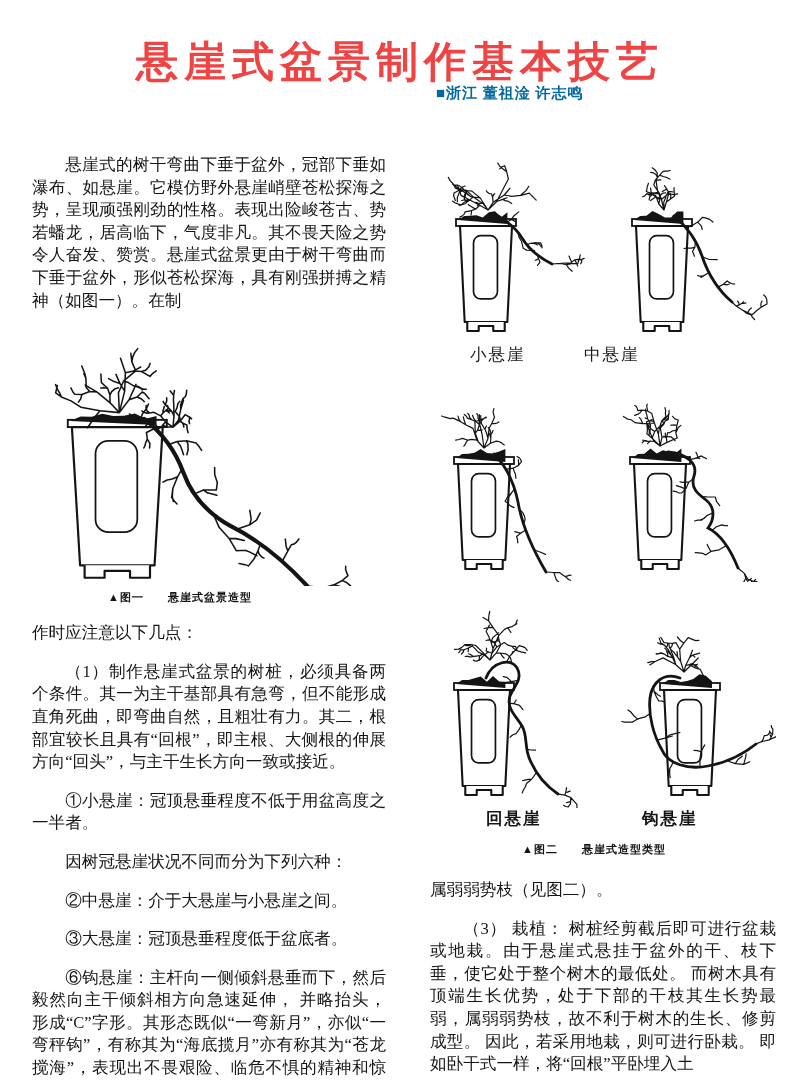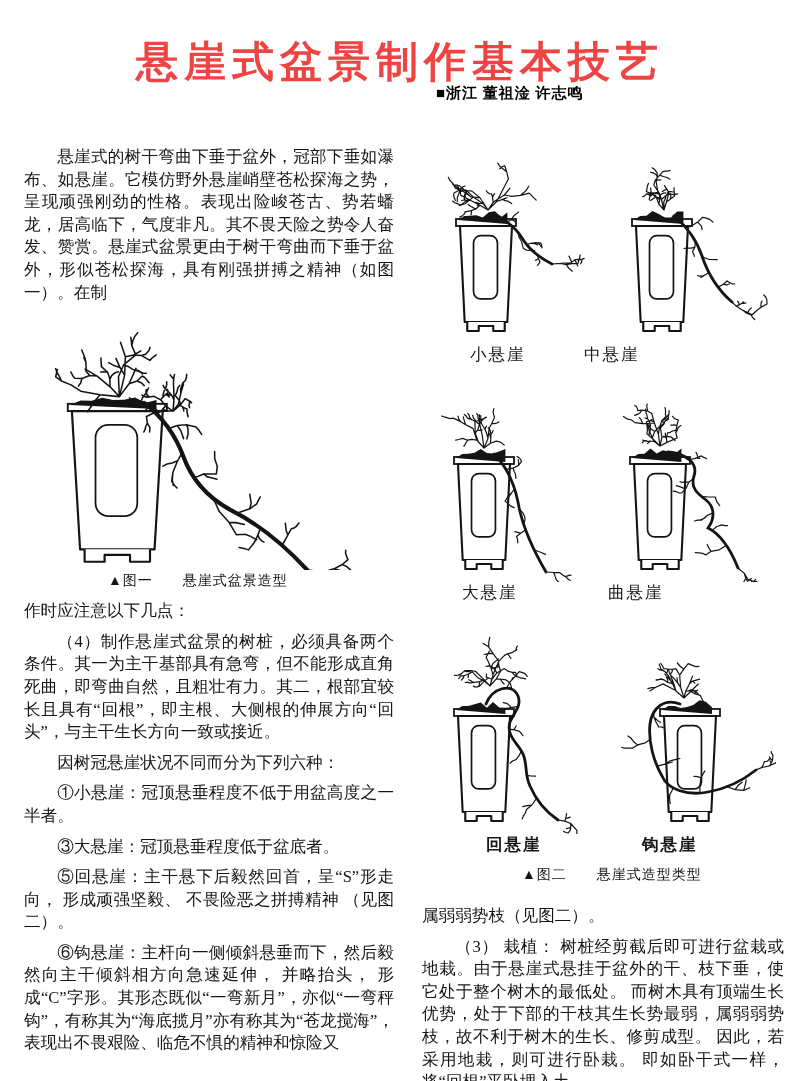--- a/index.html
+++ b/index.html
@@ -7,30 +7,30 @@
     width:800px;height:1081px;position:relative;background:#ffffff;
     font-family:"Liberation Serif","DejaVu Serif",serif;color:#151515;
     overflow:hidden;
   }
   .page-title{
     position:absolute;top:6px;left:0;width:800px;text-align:center;
     font-size:42px;font-weight:900;letter-spacing:6px;color:#ef4444;margin-top:28px;
   }
   .byline{
     position:absolute;top:84px;left:436px;font-size:15px;font-weight:700;
-    letter-spacing:1px;color:#000000;
+    letter-spacing:1px;color:#0369a1;
   }
   .col{position:absolute;top:138px;font-size:16.6px;line-height:22.6px;text-align:justify;}
   .col-left{left:16px;width:386px;}
   .col-right{left:414px;width:378px;}
-  .para{margin:8px;text-indent:2em;}
+  .para{margin:16px;text-indent:2em;}
   .para.noindent{text-indent:0;}
   .figure{margin:4px 0 2px 0;text-align:center;}
   .fig-caption{
-    font-size:14px;font-weight:400;text-align:left;line-height:18px;
+    font-size:11px;font-weight:700;text-align:left;line-height:18px;
     letter-spacing:1px;
   }
   .fig-caption.c1{padding-left:92px;margin-top:2px;margin-bottom:10px;}
   .fig-caption.c2{padding-left:108px;margin-top:6px;margin-bottom:21px;}
   .pair-row{display:flex;justify-content:center;gap:6px;margin:0;}
   .label-row{position:relative;height:26px;font-size:16.5px;font-weight:400;}
   .fig-label{position:absolute;top:0;letter-spacing:2px;}
   svg.bonsai{display:block;}
   .rc-text{margin-top:8px;}
 </style>
@@ -48,25 +48,25 @@
         <path d="M52,96 L59.92,230 L132.08,230 L140,96 Z" fill="#fff" stroke="#141414" stroke-width="2.1" stroke-linejoin="round"></path>
         <rect x="74.88" y="109.4" width="40.480000000000004" height="88.44" rx="12.32" fill="none" stroke="#141414" stroke-width="1.7"></rect>
         <path d="M64.32000000000001,230 L64.32000000000001,242 L83.68,242 L83.68,235.4 L108.32,235.4 L108.32,242 L127.68,242 L127.68,230" fill="#fff" stroke="#141414" stroke-width="2.1" stroke-linejoin="round"></path>
         <path d="M50,90 L60.5,85.8 L71.0,85.9 L81.5,83.2 L92.0,85.3 L102.5,85.1 L113.0,82.8 L123.5,87.9 L134.0,85.3 L134,94 Z" fill="#141414"></path>
         <path d="M122,88 C140,102 152,118 160,140 C168,162 184,180 206,192 C234,206 258,226 280,250" fill="none" stroke="#141414" stroke-width="4" stroke-linecap="round"></path>
         <path d="M146.0,112.8L154.0,110.0 M154.0,110.0L157.3,114.6 M157.3,114.6L158.7,118.3 M158.7,118.3L160.2,122.8 M154.0,110.0L162.9,109.2 M162.9,109.2L164.4,112.3 M164.4,112.3L164.6,118.1 M164.6,118.1L163.4,122.8 M162.9,109.2L172.3,111.5 M172.3,111.5L175.0,114.6 M175.0,114.6L177.7,118.6 M158.7,136.6L154.4,144.2 M154.4,144.2L149.2,146.3 M149.2,146.3L144.3,147.3 M144.3,147.3L140.2,149.3 M154.4,144.2L149.8,155.5 M149.8,155.5L149.3,162.9 M149.3,162.9L150.2,168.0 M149.8,155.5L148.7,164.0 M148.7,164.0L151.3,167.9 M151.3,167.9L153.9,170.5 M170.7,160.7L179.6,156.9 M179.6,156.9L183.2,159.7 M183.2,159.7L189.0,161.1 M189.0,161.1L192.5,162.1 M179.6,156.9L192.0,157.0 M192.0,157.0L192.9,149.6 M192.9,149.6L190.4,142.1 M190.4,142.1L190.3,135.3 M189.0,180.5L194.8,193.4 M194.8,193.4L204.4,204.0 M204.4,204.0L210.9,204.1 M210.9,204.1L219.1,205.8 M204.4,204.0L211.3,215.8 M211.3,215.8L219.8,215.3 M219.8,215.3L224.5,217.2 M224.5,217.2L231.2,220.7 M211.8,195.0L224.3,190.7 M224.3,190.7L225.7,185.4 M225.7,185.4L224.4,176.7 M224.3,190.7L230.9,186.1 M230.9,186.1L232.6,182.8 M232.6,182.8L234.5,179.2 M234.7,209.3L232.3,215.8 M232.3,215.8L233.1,218.5 M233.1,218.5L235.5,221.5 M235.5,221.5L238.1,223.0 M232.3,215.8L228.8,223.3 M228.8,223.3L223.1,230.5 M223.1,230.5L219.7,229.3 M219.7,229.3L214.1,228.3 M255.8,226.1L261.3,216.0 M261.3,216.0L259.6,211.7 M259.6,211.7L258.8,204.6 M261.3,216.0L264.7,210.0 M264.7,210.0L267.1,209.4 M267.1,209.4L269.7,207.4 M269.7,207.4L271.9,204.4 M280.0,250.0L295.8,251.8 M295.8,251.8L305.9,248.9 M305.9,248.9L311.7,250.5 M311.7,250.5L317.1,253.9 M317.1,253.9L320.2,256.3 M305.9,248.9L314.0,244.7 M314.0,244.7L318.3,246.7 M318.3,246.7L322.0,249.9 M314.0,244.7L319.5,240.0 M319.5,240.0L318.4,237.3 M318.4,237.3L317.2,233.9 M317.2,233.9L317.3,230.9 M295.8,251.8L305.8,255.0 M98.0,82.0L79.2,80.2 M79.2,80.2L74.3,86.3 M74.3,86.3L78.3,89.4 M78.3,89.4L83.4,90.2 M74.3,86.3L67.1,96.6 M79.2,80.2L60.6,76.7 M60.6,76.7L51.1,70.6 M51.1,70.6L41.8,66.8 M41.8,66.8L40.4,63.4 M40.4,63.4L38.0,59.4 M38.0,59.4L36.2,54.9 M41.8,66.8L36.3,62.8 M36.3,62.8L37.0,59.5 M37.0,59.5L37.9,55.7 M98.0,82.0L89.0,72.5 M89.0,72.5L88.8,65.0 M88.8,65.0L90.5,61.6 M90.5,61.6L93.3,59.2 M93.3,59.2L97.0,58.0 M88.8,65.0L86.6,58.4 M86.6,58.4L82.7,57.8 M82.7,57.8L79.9,58.1 M86.6,58.4L80.6,52.9 M80.6,52.9L80.3,48.6 M80.3,48.6L80.1,44.6 M89.0,72.5L76.4,62.1 M76.4,62.1L69.3,61.6 M69.3,61.6L66.1,58.0 M66.1,58.0L65.0,55.2 M69.3,61.6L61.7,64.4 M61.7,64.4L60.6,68.6 M60.6,68.6L58.3,71.8 M61.7,64.4L54.8,64.1 M54.8,64.1L53.0,62.0 M53.0,62.0L51.0,58.1 M76.4,62.1L65.8,55.8 M65.8,55.8L65.6,48.8 M65.6,48.8L64.7,44.9 M64.7,44.9L63.1,40.7 M63.1,40.7L61.6,36.9 M65.6,48.8L63.6,44.2 M98.0,82.0L103.1,61.2 M103.1,61.2L98.5,53.7 M98.5,53.7L92.8,51.9 M92.8,51.9L87.6,49.1 M98.5,53.7L94.7,44.9 M103.1,61.2L103.8,43.4 M103.8,43.4L111.8,41.7 M111.8,41.7L115.9,39.4 M115.9,39.4L118.7,37.8 M111.8,41.7L119.6,42.2 M119.6,42.2L123.4,41.0 M123.4,41.0L126.6,37.6 M126.6,37.6L127.7,34.3 M119.6,42.2L127.6,46.9 M127.6,46.9L130.4,43.9 M130.4,43.9L133.7,41.6 M103.8,43.4L99.1,29.4 M98.0,82.0L97.1,62.7 M97.1,62.7L102.1,51.3 M102.1,51.3L106.7,52.9 M106.7,52.9L111.8,56.0 M111.8,56.0L115.6,56.4 M115.6,56.4L118.8,58.0 M118.8,58.0L120.2,60.0 M111.8,56.0L116.5,57.4 M116.5,57.4L119.2,58.6 M119.2,58.6L121.6,59.3 M121.6,59.3L124.1,59.3 M102.1,51.3L113.9,41.6 M113.9,41.6L110.1,32.8 M110.1,32.8L110.9,28.2 M110.9,28.2L112.7,24.0 M112.7,24.0L115.8,20.0 M110.1,32.8L109.1,24.6 M98.0,82.0L107.4,69.5 M107.4,69.5L115.2,66.8 M115.2,66.8L119.5,68.8 M119.5,68.8L122.1,71.3 M115.2,66.8L120.1,62.0 M120.1,62.0L122.6,63.5 M122.6,63.5L124.6,65.9 M124.6,65.9L126.8,68.5 M107.4,69.5L114.1,54.6 M150.0,96.0L135.2,96.0 M135.2,96.0L128.7,89.7 M128.7,89.7L126.1,92.1 M126.1,92.1L123.7,94.7 M128.7,89.7L119.0,87.0 M119.0,87.0L120.4,83.1 M120.4,83.1L124.2,78.2 M124.2,78.2L126.2,73.6 M119.0,87.0L113.4,87.7 M113.4,87.7L110.6,85.5 M110.6,85.5L107.8,83.3 M135.2,96.0L124.2,101.2 M124.2,101.2L125.1,107.6 M125.1,107.6L123.6,110.7 M123.6,110.7L122.9,113.8 M122.9,113.8L121.7,116.3 M125.1,107.6L127.6,112.0 M127.6,112.0L127.4,114.3 M127.4,114.3L127.3,116.3 M150.0,96.0L142.8,91.2 M142.8,91.2L140.3,93.6 M140.3,93.6L141.6,94.9 M141.6,94.9L143.4,95.5 M140.3,93.6L138.3,96.3 M138.3,96.3L134.7,98.2 M142.8,91.2L138.0,85.1 M138.0,85.1L140.3,82.3 M140.3,82.3L140.3,80.1 M140.3,80.1L140.9,78.2 M140.9,78.2L141.5,76.1 M140.3,82.3L142.9,79.9 M142.9,79.9L144.8,80.9 M144.8,80.9L146.4,82.4 M142.9,79.9L145.3,78.0 M145.3,78.0L145.0,76.2 M145.0,76.2L144.5,75.2 M138.0,85.1L131.5,81.7 M131.5,81.7L127.0,82.3 M127.0,82.3L124.8,80.3 M124.8,80.3L123.8,77.6 M123.8,77.6L124.0,75.1 M127.0,82.3L124.1,82.5 M124.1,82.5L122.5,81.8 M122.5,81.8L121.4,81.5 M121.4,81.5L119.8,80.4 M150.0,96.0L150.9,85.2 M150.9,85.2L148.7,80.7 M148.7,80.7L146.7,80.3 M146.7,80.3L144.7,79.8 M148.7,80.7L145.5,77.3 M145.5,77.3L143.9,75.3 M143.9,75.3L141.8,73.7 M141.8,73.7L140.4,71.1 M145.5,77.3L142.3,74.4 M142.3,74.4L143.4,72.2 M143.4,72.2L143.9,70.3 M143.9,70.3L143.8,67.7 M150.9,85.2L150.7,74.3 M150.7,74.3L150.4,69.6 M150.4,69.6L150.6,65.2 M150.6,65.2L148.8,63.0 M148.8,63.0L147.3,61.0 M150.6,65.2L151.4,60.5 M150.0,96.0L155.2,89.3 M155.2,89.3L159.2,91.9 M159.2,91.9L160.2,94.1 M160.2,94.1L160.4,95.9 M159.2,91.9L163.5,94.1 M163.5,94.1L163.5,96.7 M163.5,96.7L164.0,99.4 M164.0,99.4L164.6,101.4 M155.2,89.3L157.5,78.8 M157.5,78.8L157.3,74.8 M157.3,74.8L158.3,72.9 M158.3,72.9L159.2,70.5 M159.2,70.5L160.1,68.2 M157.3,74.8L159.5,68.6 M159.5,68.6L162.0,66.4 M162.0,66.4L162.9,63.8 M162.9,63.8L163.2,60.3 M157.5,78.8L160.1,70.1 M150.0,96.0L157.4,89.7 M157.4,89.7L156.1,85.7 M156.1,85.7L152.1,80.9 M152.1,80.9L153.8,77.4 M153.8,77.4L154.7,73.3 M154.7,73.3L156.5,71.1 M157.4,89.7L161.7,84.0 M161.7,84.0L165.8,86.2 M165.8,86.2L166.0,88.3 M166.0,88.3L165.4,90.3 M165.4,90.3L166.0,92.6 M165.8,86.2L167.9,87.9" fill="none" stroke="#141414" stroke-width="1.5" stroke-linecap="round"></path>
       </svg>
   </div>
   <div class="fig-caption c1">▲图一　　悬崖式盆景造型</div>
   <p class="para noindent">作时应注意以下几点：</p>
-  <p class="para">（4）制作悬崖式盆景的树桩，必须具备两个条件。其一为主干基部具有急弯，但不能形成直角死曲，即弯曲自然，且粗壮有力。其二，根部宜较长且具有“回根”，即主根、大侧根的伸展方向“回头”，与主干生长方向一致或接近。</p>
+  <p class="para">（1）制作悬崖式盆景的树桩，必须具备两个条件。其一为主干基部具有急弯，但不能形成直角死曲，即弯曲自然，且粗壮有力。其二，根部宜较长且具有“回根”，即主根、大侧根的伸展方向“回头”，与主干生长方向一致或接近。</p>
+  <p class="para">①小悬崖：冠顶悬垂程度不低于用盆高度之一半者。</p>
   <p class="para">因树冠悬崖状况不同而分为下列六种：</p>
-  <p class="para">①小悬崖：冠顶悬垂程度不低于用盆高度之一半者。</p>
+  <p class="para">②中悬崖：介于大悬崖与小悬崖之间。</p>
   <p class="para">③大悬崖：冠顶悬垂程度低于盆底者。</p>
-  <p class="para">⑤回悬崖：主干悬下后毅然回首，呈“S”形走向， 形成顽强坚毅、 不畏险恶之拼搏精神 （见图二）。</p>
   <p class="para">⑥钩悬崖：主杆向一侧倾斜悬垂而下，然后毅然向主干倾斜相方向急速延伸， 并略抬头， 形成“C”字形。其形态既似“一弯新月”，亦似“一弯秤钩”，有称其为“海底揽月”亦有称其为“苍龙搅海”，表现出不畏艰险、临危不惧的精神和惊险又</p>
 </div>
 
 <div class="col col-right">
   <div class="pair-row">
     <svg class="bonsai" width="170" height="206" viewBox="0 0 170 206">
         <rect x="26" y="81" width="60" height="7" fill="#fff" stroke="#141414" stroke-width="1.8"></rect>
         <path d="M30,88 L34.68,184 L77.32,184 L82,88 Z" fill="#fff" stroke="#141414" stroke-width="2.1" stroke-linejoin="round"></path>
         <rect x="43.519999999999996" y="97.6" width="23.92" height="63.36" rx="7.280000000000001" fill="none" stroke="#141414" stroke-width="1.7"></rect>
         <path d="M37.28,184 L37.28,193 L48.72,193 L48.72,188.05 L63.28,188.05 L63.28,193 L74.72,193 L74.72,184" fill="#fff" stroke="#141414" stroke-width="2.1" stroke-linejoin="round"></path>
@@ -101,24 +101,20 @@
     <svg class="bonsai" width="170" height="202" viewBox="0 0 170 202">
         <rect x="24" y="77" width="60" height="7" fill="#fff" stroke="#141414" stroke-width="1.8"></rect>
         <path d="M28,84 L32.68,180 L75.32,180 L80,84 Z" fill="#fff" stroke="#141414" stroke-width="2.1" stroke-linejoin="round"></path>
         <rect x="41.519999999999996" y="93.6" width="23.92" height="63.36" rx="7.280000000000001" fill="none" stroke="#141414" stroke-width="1.7"></rect>
         <path d="M35.28,180 L35.28,189 L46.72,189 L46.72,184.05 L61.28,184.05 L61.28,189 L72.72,189 L72.72,180" fill="#fff" stroke="#141414" stroke-width="2.1" stroke-linejoin="round"></path>
         <path d="M26,78 L32.2,74.0 L38.4,73.8 L44.5,68.4 L50.7,73.6 L56.9,70.3 L63.0,71.8 L69.2,73.5 L75.4,68.4 L75.4,82 Z" fill="#141414"></path>
         <path d="M62,72 C82,74 92,84 88,96 C84,108 92,114 100,120 C110,128 108,140 102,148 C114,154 124,168 132,188" fill="none" stroke="#141414" stroke-width="2.8" stroke-linecap="round"></path>
         <path d="M83.3,79.6L88.4,78.6 M88.4,78.6L91.1,78.0 M91.1,78.0L93.7,78.4 M88.4,78.6L91.9,77.4 M91.9,77.4L91.4,75.6 M91.4,75.6L91.0,74.3 M91.0,74.3L90.0,72.4 M91.9,77.4L95.3,75.9 M95.3,75.9L97.1,77.1 M97.1,77.1L98.9,77.8 M98.9,77.8L100.5,78.8 M87.3,98.6L82.7,102.2 M82.7,102.2L79.0,102.1 M79.0,102.1L76.1,102.4 M76.1,102.4L74.0,101.7 M82.7,102.2L80.1,108.3 M80.1,108.3L77.3,108.1 M77.3,108.1L74.5,106.9 M74.5,106.9L70.3,105.6 M80.1,108.3L75.7,112.9 M75.7,112.9L73.1,113.0 M73.1,113.0L70.4,111.7 M70.4,111.7L67.1,111.1 M95.5,116.5L100.6,116.8 M100.6,116.8L109.3,117.0 M109.3,117.0L110.5,121.4 M110.5,121.4L113.7,125.6 M107.0,132.9L101.1,135.5 M101.1,135.5L97.9,138.5 M97.9,138.5L94.5,139.9 M101.1,135.5L95.7,140.1 M95.7,140.1L91.7,140.2 M91.7,140.2L88.5,141.0 M106.0,150.4L110.5,146.7 M110.5,146.7L115.8,144.9 M115.8,144.9L118.9,145.6 M118.9,145.6L121.5,145.7 M120.4,165.4L113.2,169.8 M113.2,169.8L104.9,171.4 M104.9,171.4L102.6,167.5 M102.6,167.5L101.2,164.4 M104.9,171.4L99.6,174.9 M99.6,174.9L96.6,173.3 M96.6,173.3L93.0,172.9 M93.0,172.9L89.3,172.6 M132.0,188.0L138.3,193.4 M138.3,193.4L139.8,198.3 M139.8,198.3L138.4,200.7 M138.4,200.7L137.2,203.2 M137.2,203.2L137.2,206.5 M139.8,198.3L141.5,201.3 M141.5,201.3L143.1,200.3 M143.1,200.3L144.0,199.5 M144.0,199.5L145.3,198.5 M138.3,193.4L141.9,199.2 M141.9,199.2L144.8,200.3 M144.8,200.3L145.7,201.4 M145.7,201.4L146.5,203.1 M144.8,200.3L147.8,201.5 M147.8,201.5L148.6,200.5 M148.6,200.5L149.6,199.3 M147.8,201.5L150.8,201.6 M150.8,201.6L151.8,203.2 M151.8,203.2L153.3,204.6 M54.0,66.0L46.1,58.2 M46.1,58.2L48.7,51.5 M48.7,51.5L44.9,48.7 M44.9,48.7L42.8,46.4 M48.7,51.5L53.4,46.6 M46.1,58.2L40.9,53.9 M40.9,53.9L41.4,50.3 M41.4,50.3L41.1,46.5 M41.1,46.5L43.0,45.3 M43.0,45.3L44.6,44.3 M41.1,46.5L40.5,41.9 M40.5,41.9L43.1,40.8 M43.1,40.8L46.0,40.9 M46.0,40.9L48.1,41.9 M54.0,66.0L48.0,61.3 M48.0,61.3L44.3,61.0 M44.3,61.0L43.2,62.1 M43.2,62.1L41.5,63.6 M44.3,61.0L41.3,61.3 M41.3,61.3L40.3,60.7 M40.3,60.7L38.5,60.5 M38.5,60.5L36.7,60.2 M41.3,61.3L38.3,60.7 M38.3,60.7L37.3,61.6 M37.3,61.6L36.2,62.8 M48.0,61.3L44.0,52.4 M44.0,52.4L44.4,45.1 M44.4,45.1L43.2,41.4 M43.2,41.4L44.5,40.4 M44.5,40.4L46.0,39.6 M43.2,41.4L41.6,38.7 M41.6,38.7L40.4,38.6 M40.4,38.6L39.2,37.9 M41.6,38.7L40.8,34.8 M40.8,34.8L40.0,32.6 M40.0,32.6L39.8,30.6 M39.8,30.6L39.4,29.0 M54.0,66.0L52.4,54.2 M52.4,54.2L53.5,47.4 M53.5,47.4L55.1,45.6 M55.1,45.6L58.3,43.4 M53.5,47.4L55.8,40.7 M55.8,40.7L59.3,38.9 M59.3,38.9L61.2,36.4 M61.2,36.4L63.1,33.7 M55.8,40.7L60.0,36.3 M60.0,36.3L59.4,34.0 M59.4,34.0L59.6,30.6 M59.6,30.6L59.0,27.6 M52.4,54.2L48.4,43.0 M48.4,43.0L41.9,43.5 M41.9,43.5L42.2,47.1 M42.2,47.1L43.3,51.1 M43.3,51.1L43.1,55.4 M41.9,43.5L36.7,43.6 M36.7,43.6L36.0,41.9 M36.0,41.9L34.8,39.1 M34.8,39.1L33.3,37.6 M36.7,43.6L28.9,42.6 M28.9,42.6L25.6,40.0 M25.6,40.0L21.0,38.8 M21.0,38.8L17.4,36.5 M48.4,43.0L45.8,33.6 M45.8,33.6L41.6,31.0 M41.6,31.0L41.2,28.6 M41.2,28.6L40.7,26.2 M40.7,26.2L41.2,24.2 M41.6,31.0L36.1,30.1 M36.1,30.1L33.9,33.0 M33.9,33.0L32.1,34.1 M32.1,34.1L28.6,35.4 M36.1,30.1L31.8,30.6 M31.8,30.6L31.2,28.2 M31.2,28.2L30.2,26.4 M30.2,26.4L28.7,25.5 M54.0,66.0L55.9,57.5 M55.9,57.5L59.1,56.3 M59.1,56.3L59.5,54.5 M59.5,54.5L59.2,53.2 M59.1,56.3L64.9,56.8 M64.9,56.8L67.6,59.0 M67.6,59.0L69.1,60.7 M55.9,57.5L54.4,47.8 M54.4,47.8L57.5,44.7 M57.5,44.7L57.0,42.3 M57.0,42.3L56.8,39.6 M57.5,44.7L58.9,41.3 M58.9,41.3L60.9,40.3 M60.9,40.3L62.5,39.0 M58.9,41.3L62.4,38.0 M62.4,38.0L62.5,35.8 M62.5,35.8L63.1,33.1 M63.1,33.1L63.0,30.4 M54.0,66.0L60.9,62.4 M60.9,62.4L60.4,57.9 M60.4,57.9L58.9,57.0 M58.9,57.0L57.3,56.3 M60.4,57.9L61.6,52.9 M61.6,52.9L63.5,52.7 M63.5,52.7L66.4,51.0 M66.4,51.0L69.3,50.4 M60.9,62.4L71.2,58.0 M71.2,58.0L69.8,52.9 M69.8,52.9L71.0,50.5 M71.0,50.5L72.3,47.5 M72.3,47.5L74.9,45.4 M69.8,52.9L70.9,45.4 M70.9,45.4L67.7,44.9 M67.7,44.9L64.8,45.1 M70.9,45.4L72.3,40.1 M72.3,40.1L68.9,38.8 M68.9,38.8L66.5,36.3" fill="none" stroke="#141414" stroke-width="1.2" stroke-linecap="round"></path>
       </svg>
   </div>
-  <div class="label-row">
-    <span class="fig-label" style="left:48px">大悬崖</span>
-    <span class="fig-label" style="left:194px">曲悬崖</span>
-  </div>
   <div class="pair-row" style="margin-top:22px">
     <svg class="bonsai" width="170" height="204" viewBox="0 0 170 204">
         <rect x="24" y="79" width="60" height="7" fill="#fff" stroke="#141414" stroke-width="1.8"></rect>
         <path d="M28,86 L32.68,182 L75.32,182 L80,86 Z" fill="#fff" stroke="#141414" stroke-width="2.1" stroke-linejoin="round"></path>
         <rect x="41.519999999999996" y="95.6" width="23.92" height="63.36" rx="7.280000000000001" fill="none" stroke="#141414" stroke-width="1.7"></rect>
         <path d="M35.28,182 L35.28,191 L46.72,191 L46.72,186.05 L61.28,186.05 L61.28,191 L72.72,191 L72.72,182" fill="#fff" stroke="#141414" stroke-width="2.1" stroke-linejoin="round"></path>
         <path d="M26,80 L32.2,75.9 L38.4,75.9 L44.5,74.2 L50.7,72.4 L56.9,77.7 L63.0,72.0 L69.2,77.6 L75.4,77.8 L75.4,84 Z" fill="#141414"></path>
         <path d="M56,74 C62,58 82,52 88,66 C92,76 84,82 80,92 C76,104 86,112 92,122 C98,132 94,144 100,156 C106,170 116,182 128,190" fill="none" stroke="#141414" stroke-width="2.8" stroke-linecap="round"></path>
         <path d="M76.6,58.2L79.4,52.7 M79.4,52.7L81.8,49.8 M81.8,49.8L83.0,47.5 M79.4,52.7L85.5,46.2 M85.5,46.2L90.8,47.9 M90.8,47.9L95.7,48.9 M85.5,46.2L89.2,41.6 M89.2,41.6L92.6,42.6 M92.6,42.6L95.0,43.6 M95.0,43.6L97.2,46.4 M88.2,76.3L81.3,77.6 M81.3,77.6L79.5,75.6 M79.5,75.6L76.8,73.3 M76.8,73.3L73.2,72.6 M81.3,77.6L74.3,78.6 M79.2,99.3L83.6,99.7 M83.6,99.7L84.8,98.3 M84.8,98.3L86.2,96.0 M83.6,99.7L89.1,101.2 M89.1,101.2L90.8,102.8 M90.8,102.8L92.9,105.7 M91.4,121.0L89.0,125.6 M89.0,125.6L86.0,129.6 M86.0,129.6L83.1,130.7 M83.1,130.7L81.6,131.8 M81.6,131.8L80.1,133.2 M96.8,145.3L101.0,146.0 M101.0,146.0L105.5,146.2 M106.6,168.3L101.8,175.0 M101.8,175.0L98.2,175.4 M98.2,175.4L92.7,176.6 M101.8,175.0L96.5,179.5 M96.5,179.5L95.3,183.0 M95.3,183.0L93.3,186.1 M93.3,186.1L92.2,189.0 M128.0,190.0L134.8,191.1 M134.8,191.1L135.8,188.4 M135.8,188.4L137.6,188.1 M137.6,188.1L138.6,187.6 M138.6,187.6L140.2,187.1 M135.8,188.4L136.5,183.7 M134.8,191.1L140.7,193.5 M140.7,193.5L140.7,197.7 M140.7,197.7L138.3,198.1 M138.3,198.1L136.3,198.7 M140.7,197.7L140.3,200.2 M140.3,200.2L138.2,202.8 M138.2,202.8L135.9,202.5 M135.9,202.5L134.8,202.0 M134.8,202.0L133.6,201.2 M140.7,193.5L146.9,200.4 M146.9,200.4L146.9,204.8 M146.9,204.8L146.0,207.0 M146.0,207.0L145.3,209.7 M146.9,204.8L146.1,209.3 M60.0,56.0L54.0,49.6 M54.0,49.6L49.8,51.6 M49.8,51.6L49.2,54.5 M49.2,54.5L49.3,56.4 M49.8,51.6L44.2,52.4 M44.2,52.4L42.2,51.7 M42.2,51.7L40.5,50.5 M40.5,50.5L38.5,49.8 M44.2,52.4L40.9,52.9 M40.9,52.9L39.5,52.9 M39.5,52.9L37.4,52.2 M37.4,52.2L35.2,52.5 M54.0,49.6L45.7,41.5 M45.7,41.5L41.4,40.5 M41.4,40.5L39.6,41.5 M39.6,41.5L37.5,41.7 M37.5,41.7L34.7,41.2 M41.4,40.5L34.8,40.6 M34.8,40.6L31.5,43.6 M31.5,43.6L28.7,45.1 M28.7,45.1L24.5,45.4 M60.0,56.0L54.4,51.1 M54.4,51.1L52.3,52.9 M52.3,52.9L50.7,55.1 M50.7,55.1L46.8,57.1 M46.8,57.1L44.9,56.9 M44.9,56.9L43.4,56.1 M54.4,51.1L47.8,47.7 M47.8,47.7L42.3,41.9 M42.3,41.9L38.5,44.0 M38.5,44.0L38.4,45.6 M38.4,45.6L38.1,47.6 M38.5,44.0L34.0,45.8 M34.0,45.8L33.3,48.0 M33.3,48.0L31.4,50.1 M34.0,45.8L30.4,45.8 M30.4,45.8L29.7,47.6 M29.7,47.6L28.8,48.5 M60.0,56.0L62.0,49.2 M62.0,49.2L58.7,48.0 M58.7,48.0L56.9,49.0 M56.9,49.0L55.7,49.9 M58.7,48.0L56.1,47.0 M56.1,47.0L56.4,46.0 M56.4,46.0L56.6,44.1 M62.0,49.2L66.8,42.9 M66.8,42.9L64.8,39.5 M64.8,39.5L65.5,38.0 M65.5,38.0L67.0,36.3 M67.0,36.3L68.2,34.5 M64.8,39.5L61.3,36.3 M61.3,36.3L58.5,35.9 M58.5,35.9L56.1,36.5 M66.8,42.9L74.3,38.6 M74.3,38.6L78.0,41.2 M78.0,41.2L82.2,42.3 M82.2,42.3L83.7,44.5 M83.7,44.5L85.2,45.5 M82.2,42.3L85.5,42.4 M85.5,42.4L86.0,43.5 M86.0,43.5L86.4,44.7 M86.4,44.7L87.1,46.4 M60.0,56.0L63.0,44.8 M63.0,44.8L61.0,38.0 M61.0,38.0L62.9,33.5 M62.9,33.5L66.4,30.6 M66.4,30.6L68.6,28.8 M61.0,38.0L58.6,32.3 M58.6,32.3L56.1,27.3 M56.1,27.3L57.9,24.1 M57.9,24.1L59.4,21.1 M63.0,44.8L68.8,31.3 M68.8,31.3L63.3,23.9 M63.3,23.9L59.9,23.3 M59.9,23.3L54.0,24.5 M63.3,23.9L58.6,16.8 M58.6,16.8L58.8,12.2 M58.8,12.2L59.7,7.4 M58.6,16.8L53.1,13.4 M68.8,31.3L74.5,25.4 M74.5,25.4L77.5,23.8 M77.5,23.8L78.8,25.3 M78.8,25.3L80.0,27.2 M80.0,27.2L80.9,28.4 M77.5,23.8L82.0,22.7 M82.0,22.7L83.8,21.6 M83.8,21.6L85.3,20.7 M85.3,20.7L86.8,19.7 M82.0,22.7L85.7,20.3 M85.7,20.3L86.4,18.0 M86.4,18.0L87.3,16.0 M60.0,56.0L66.1,49.2 M66.1,49.2L70.2,49.0 M70.2,49.0L71.4,50.6 M71.4,50.6L72.6,52.5 M72.6,52.5L74.2,54.1 M70.2,49.0L76.0,49.9 M76.0,49.9L77.8,51.1 M77.8,51.1L80.5,54.0 M80.5,54.0L81.5,57.8 M66.1,49.2L70.7,41.0 M70.7,41.0L69.1,36.7 M69.1,36.7L66.6,37.2 M66.6,37.2L63.8,38.0 M63.8,38.0L61.2,38.4 M69.1,36.7L68.5,32.8" fill="none" stroke="#141414" stroke-width="1.2" stroke-linecap="round"></path>
       </svg>

